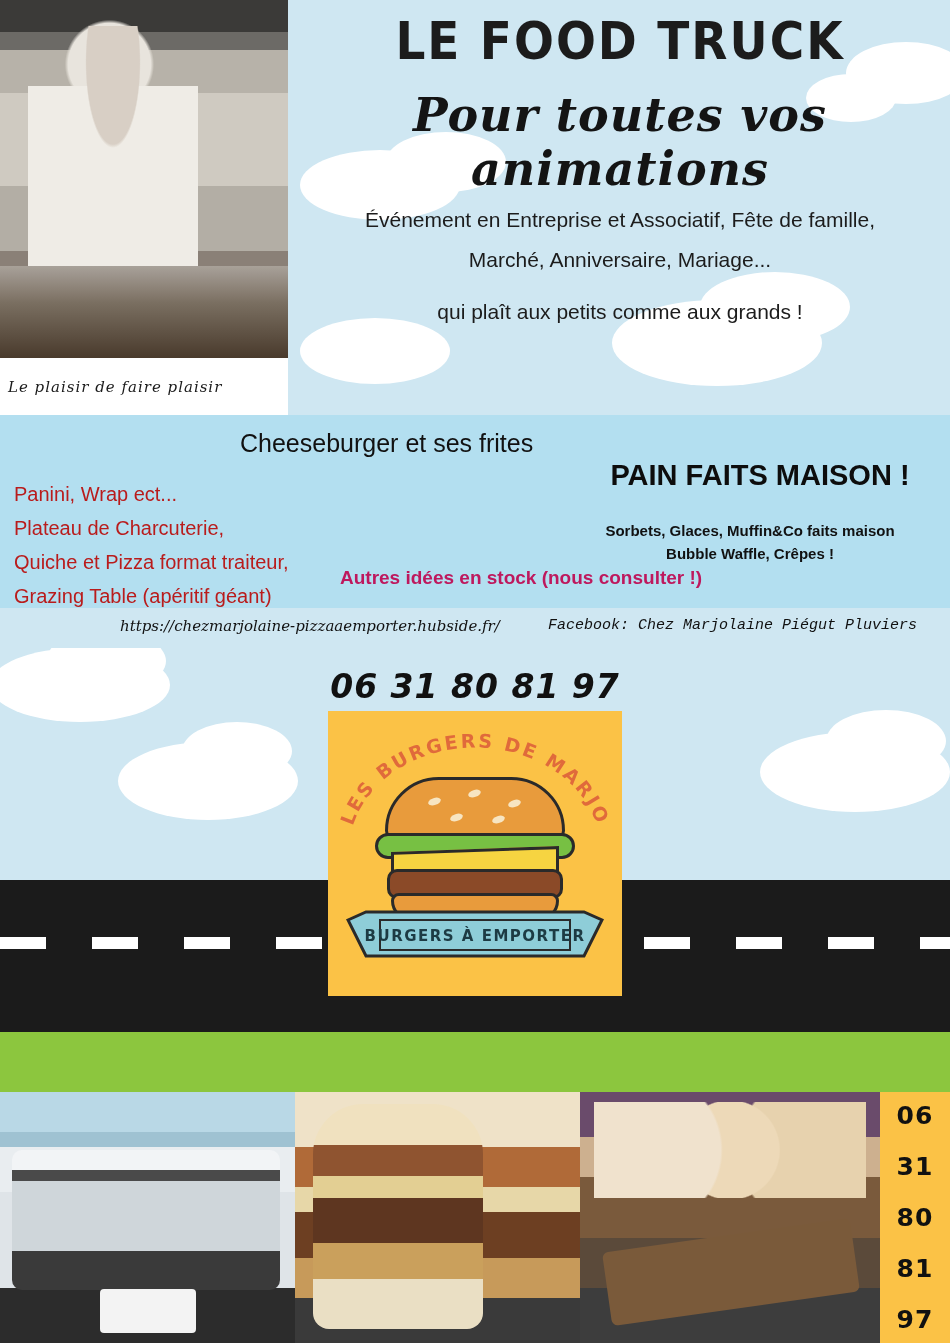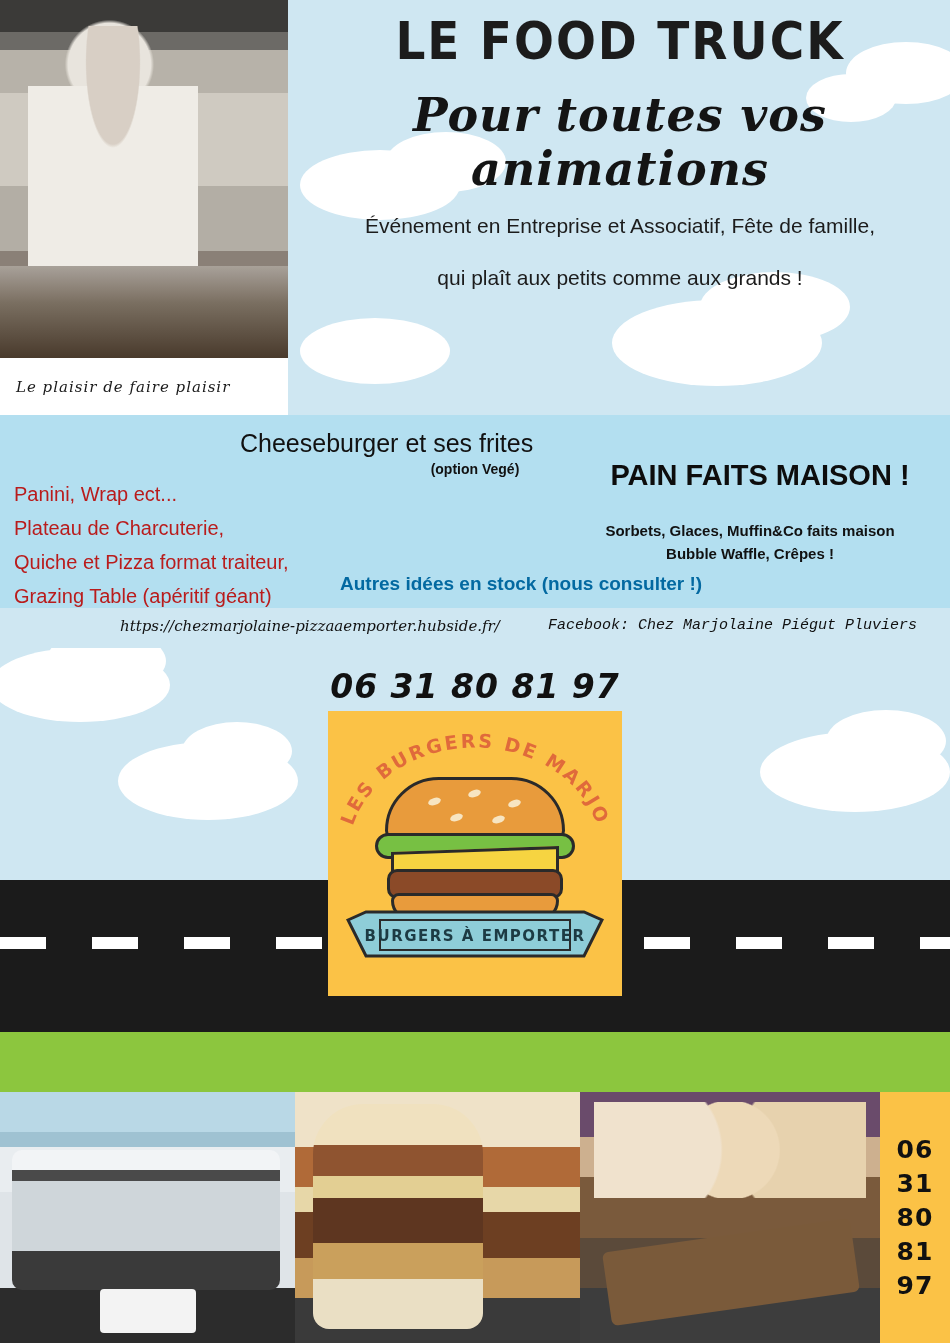--- a/index.html
+++ b/index.html
@@ -63,21 +63,21 @@
     width: 288px; height: 92px;
     background: linear-gradient(180deg, #a8a199 0%, #7b6f60 40%, #4a3a2b 100%);
   }
   .photo-caption {
     position: absolute;
     left: 0; top: 358px;
     width: 288px; height: 57px;
     background: #ffffff;
     display: flex;
     align-items: center;
-    padding-left: 16px;
+    padding-left: 8px;
     box-sizing: border-box;
     font-family: "DejaVu Serif", serif;
     font-style: italic;
     font-size: 15px;
     letter-spacing: 1px;
     color: #1a1a1a;
   }
 
   .title-main {
     position: absolute;
@@ -98,21 +98,21 @@
     text-align: center;
     font-family: "DejaVu Serif", serif;
     font-style: italic;
     font-weight: bold;
     font-size: 46px;
     color: #141414;
     letter-spacing: 1px;
   }
   .subtitle-block {
     position: absolute;
-    left: 300px; top: 206px;
+    left: 300px; top: 200px;
     width: 640px;
     text-align: center;
     color: #1c1c1c;
     font-size: 21px;
     line-height: 40px;
   }
   .subtitle-block .line2 { display: block; }
   .subtitle-block .gap { display: block; height: 12px; }
 
   
@@ -160,24 +160,24 @@
     left: 560px; top: 104px;
     width: 380px;
     text-align: center;
     font-size: 15px;
     font-weight: bold;
     line-height: 23px;
     color: #111;
   }
   .autres-idees {
     position: absolute;
-    left: 340px; top: 158px;
+    left: 340px; top: 152px;
     font-size: 19px;
     font-weight: bold;
-    color: #0369a1;
+    color: #be185d;
   }
 
   
   .band-links {
     position: absolute;
     left: 0; top: 608px;
     width: 950px; height: 40px;
     background: #cfe7f2;
     padding-left: 40px;
   }
@@ -370,21 +370,21 @@
   }
   .phone-column {
     position: absolute;
     left: 880px; top: 0;
     width: 70px; height: 251px;
     background: #fbc246;
     display: flex;
     flex-direction: column;
     justify-content: center;
     align-items: center;
-    gap: 5px;
+    gap: 22px;
   }
   .phone-column div {
     font-family: "DejaVu Sans", sans-serif;
     font-weight: bold;
     font-size: 25px;
     color: #111;
     letter-spacing: 1px;
   }
 </style>
 </head>
@@ -404,28 +404,28 @@
   <div class="photo-chef">
     <div class="img"></div>
   </div>
   <div class="photo-caption">Le plaisir de faire plaisir</div>
 
   <div class="title-main">LE FOOD TRUCK</div>
   <div class="title-script">Pour toutes vos animations</div>
 
   <div class="subtitle-block">
     <span class="line2">Événement en Entreprise et Associatif, Fête de famille,</span>
+    <span class="line2">Marché, Anniversaire, Mariage...</span>
     <span class="gap"></span>
     <span class="line2">qui plaît aux petits comme aux grands !</span>
   </div>
 </div>
 
 <div class="band-info">
   <div class="cheeseburger-line">Cheeseburger et ses frites</div>
-  <div class="option-vege">(option Vegé)</div>
   <div class="pain-maison">PAIN FAITS MAISON !</div>
 
   <div class="left-list">
     <div>Panini, Wrap ect...</div>
     <div>Plateau de Charcuterie,</div>
     <div>Quiche et Pizza format traiteur,</div>
     <div>Grazing Table (apéritif géant)</div>
   </div>
 
   <div class="right-list">

